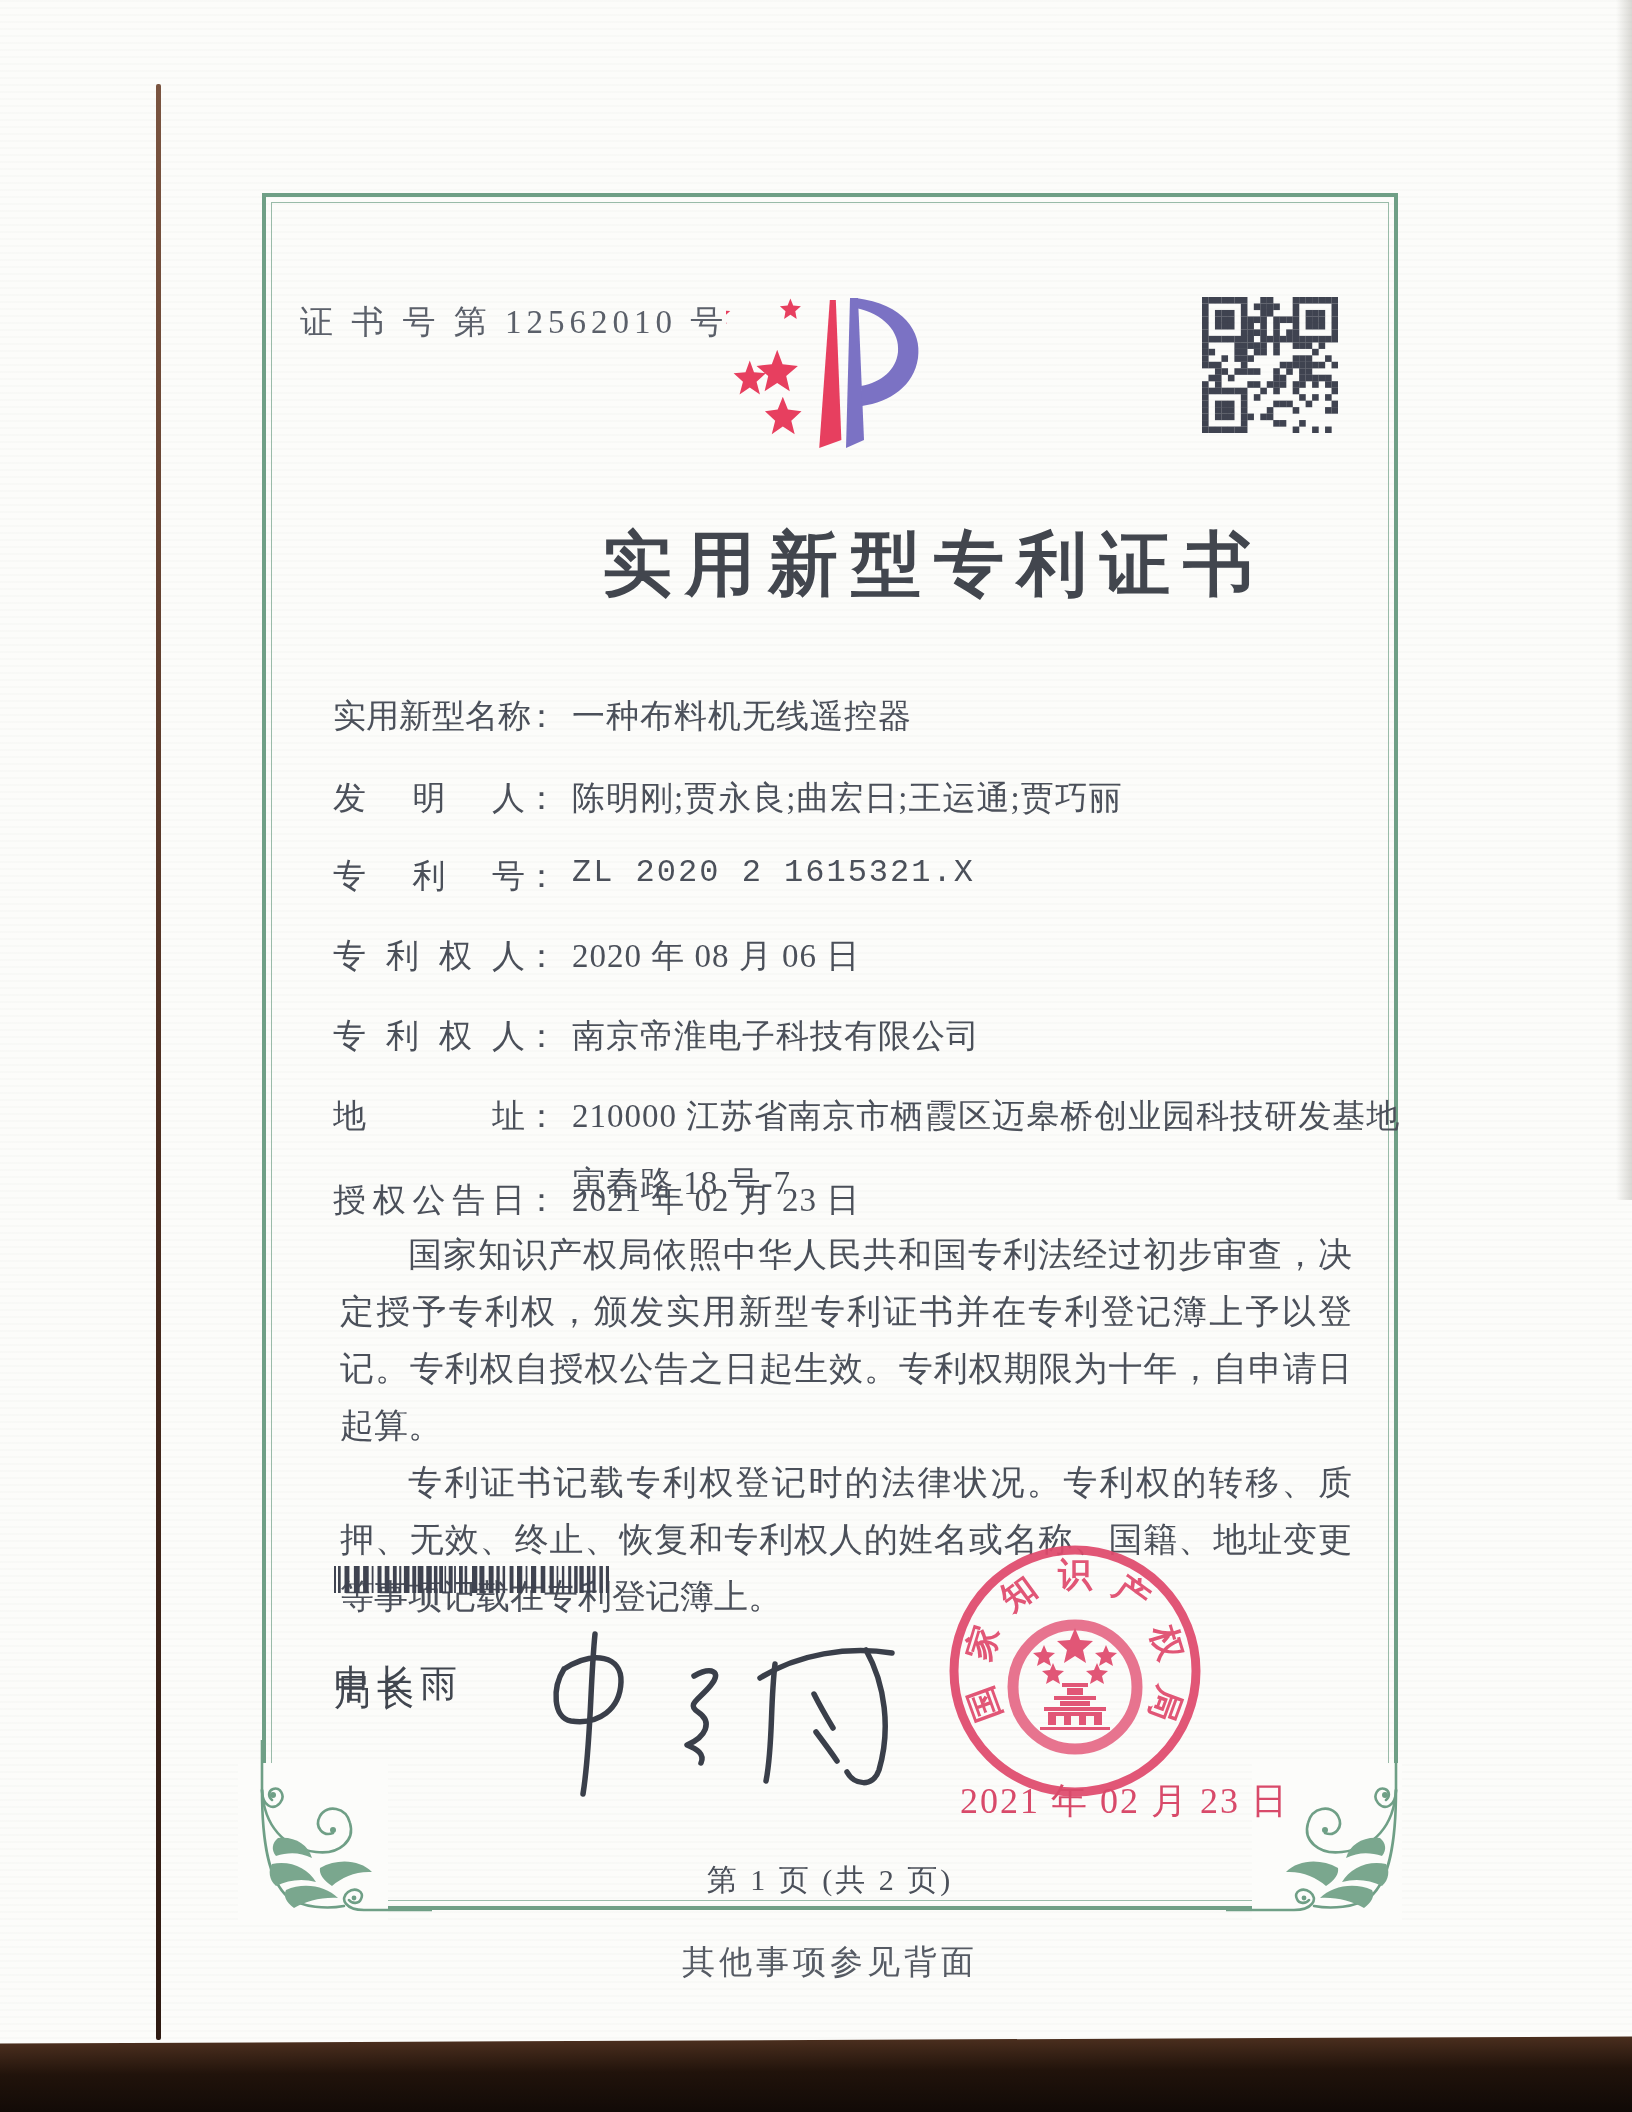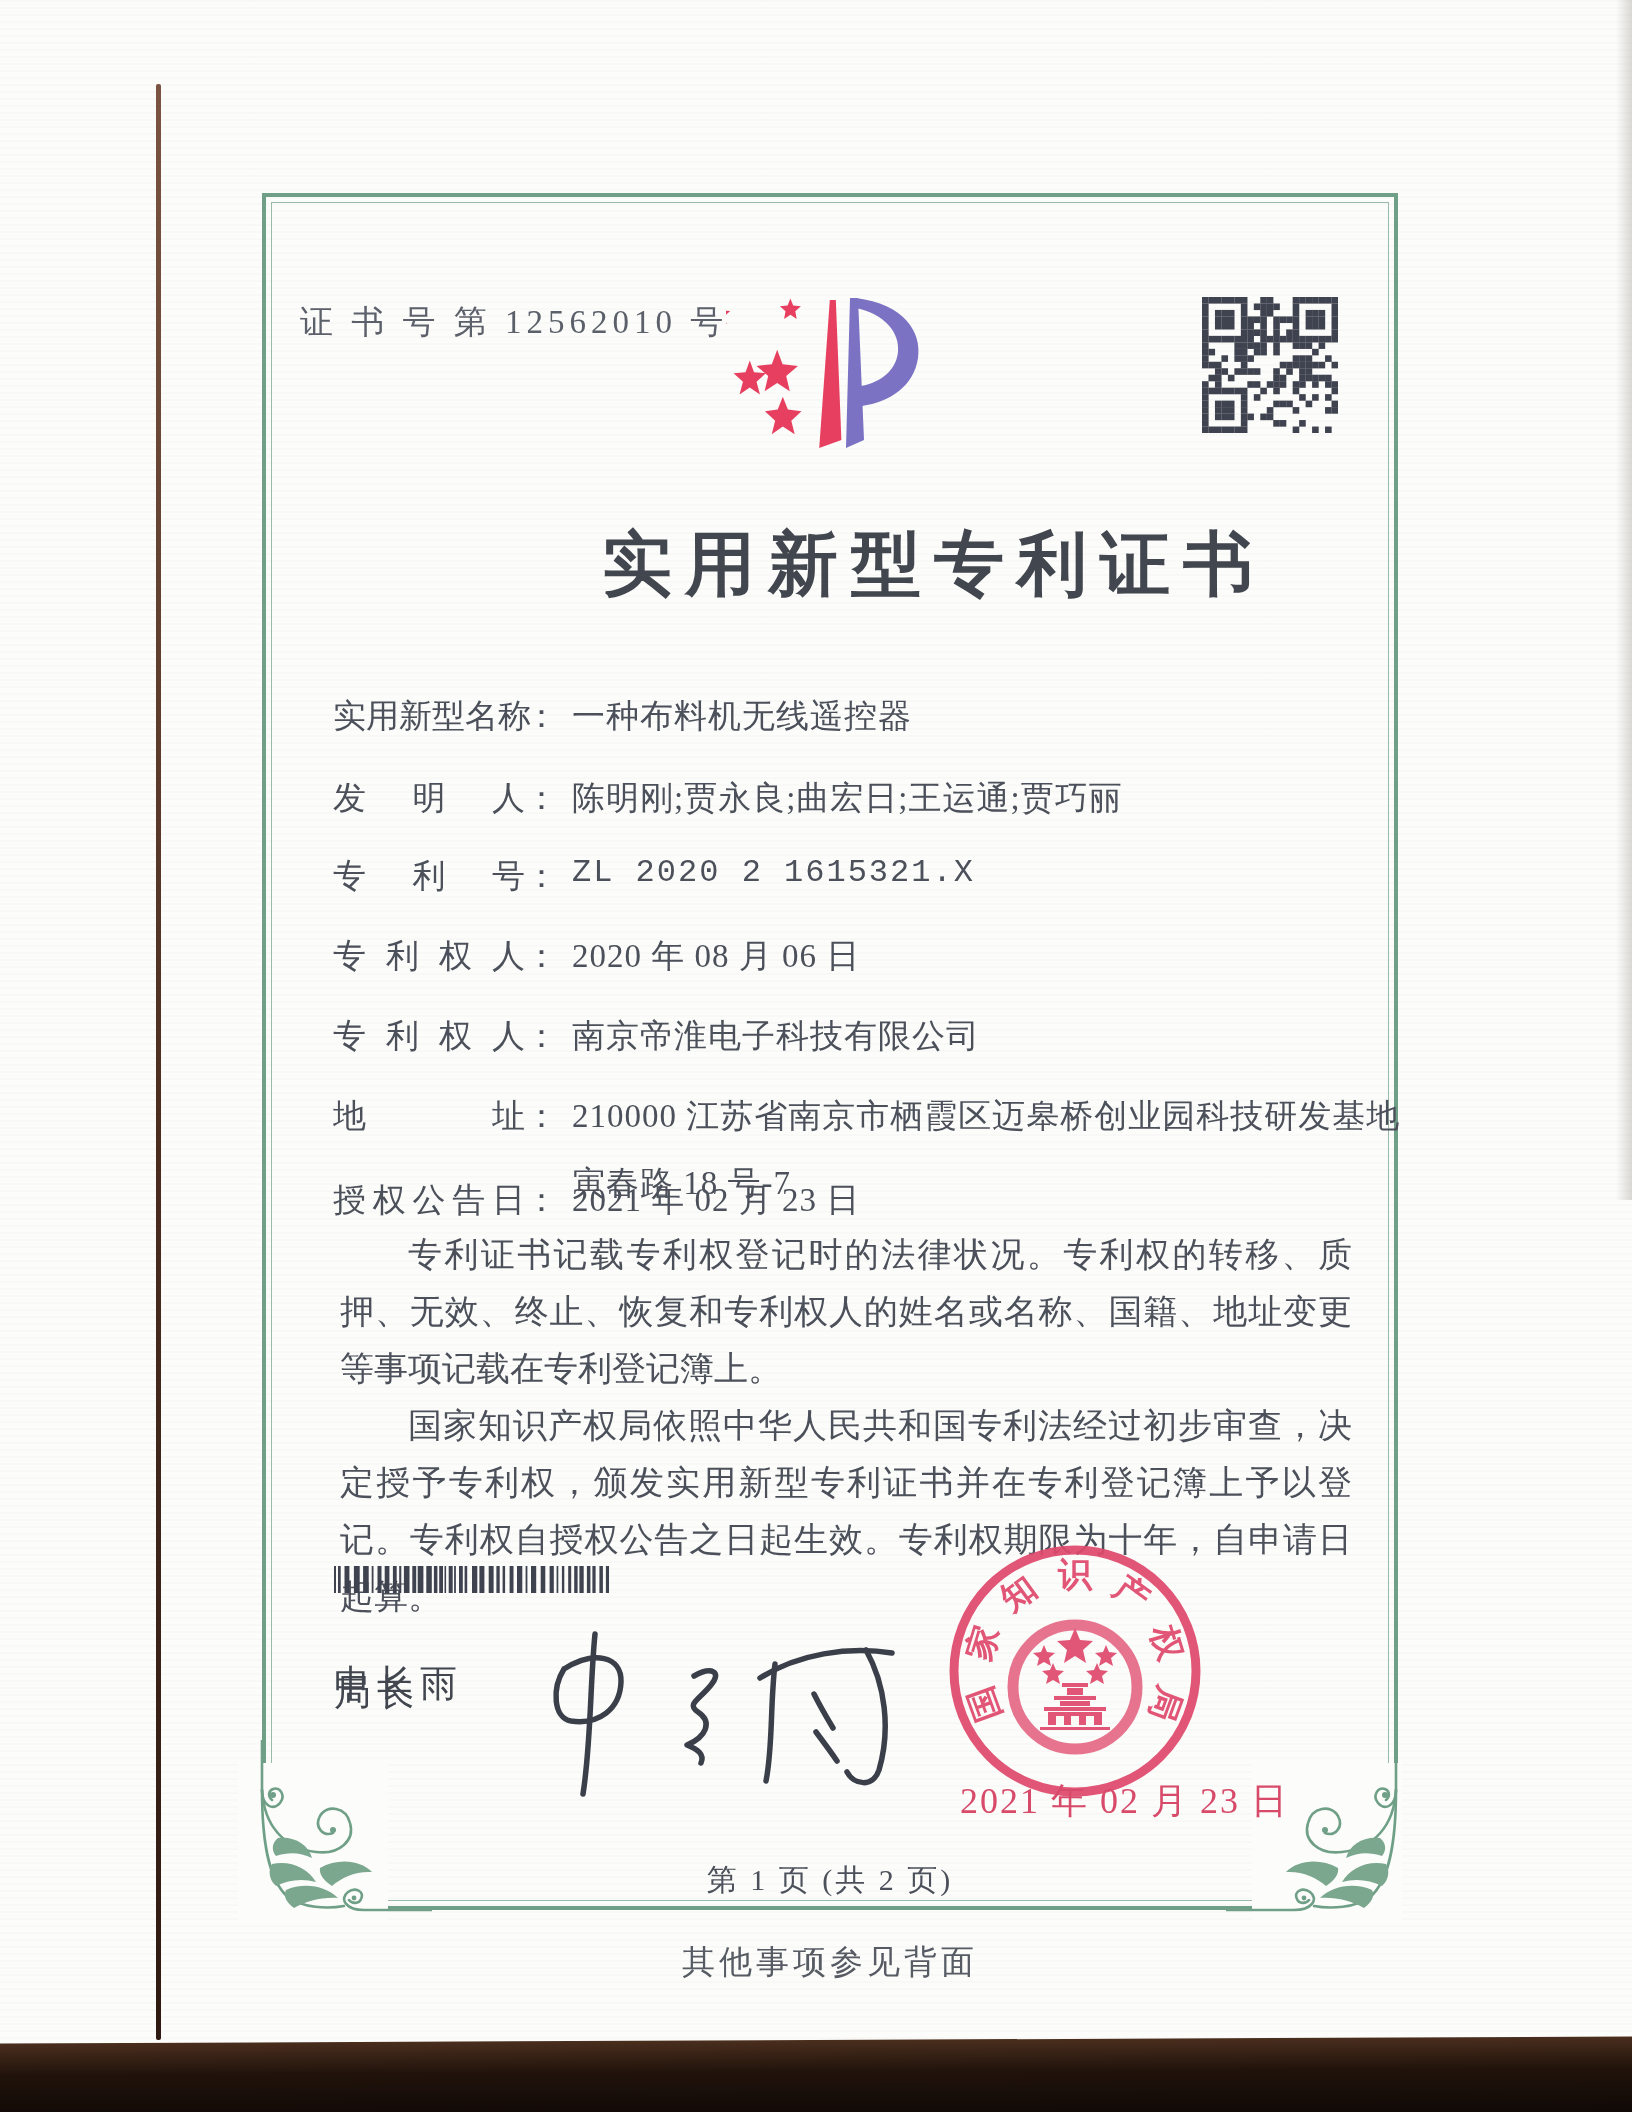--- a/index.html
+++ b/index.html
@@ -397,22 +397,22 @@
   <span class="flabel">专利权人</span><span class="fcolon">：</span><span class="fvalue">南京帝淮电子科技有限公司</span>
 </div>
 <div class="row" style="top:1078px">
   <span class="flabel">地址</span><span class="fcolon">：</span><span class="fvalue"><span>210000 江苏省南京市栖霞区迈皋桥创业园科技研发基地</span><span class="addr-l2" style="display:block">寅春路 18 号-7</span></span>
 </div>
 <div class="row" style="top:1162px">
   <span class="flabel">授权公告日</span><span class="fcolon">：</span><span class="fvalue">2021 年 02 月 23 日</span>
 </div>
 
 <div class="legal">
+  <p>国家知识产权局依照中华人民共和国专利法经过初步审查，决定授予专利权，颁发实用新型专利证书并在专利登记簿上予以登记。专利权自授权公告之日起生效。专利权期限为十年，自申请日起算。</p>
   <p>专利证书记载专利权登记时的法律状况。专利权的转移、质押、无效、终止、恢复和专利权人的姓名或名称、国籍、地址变更等事项记载在专利登记簿上。</p>
-  <p>国家知识产权局依照中华人民共和国专利法经过初步审查，决定授予专利权，颁发实用新型专利证书并在专利登记簿上予以登记。专利权自授权公告之日起生效。专利权期限为十年，自申请日起算。</p>
 </div>
 
 <svg class="barcode" id="barcode-svg" viewBox="0 0 282 27" preserveAspectRatio="none">
     <rect x="0.0" y="0" width="2.0" height="27" fill="#3f4350"></rect>
     <rect x="4.0" y="0" width="2.7" height="27" fill="#3f4350"></rect>
     <rect x="10.5" y="0" width="4.9" height="27" fill="#3f4350"></rect>
     <rect x="19.9" y="0" width="5.8" height="27" fill="#3f4350"></rect>
     <rect x="29.1" y="0" width="5.6" height="27" fill="#3f4350"></rect>
     <rect x="37.7" y="0" width="1.8" height="27" fill="#3f4350"></rect>
     <rect x="43.5" y="0" width="4.0" height="27" fill="#3f4350"></rect>

